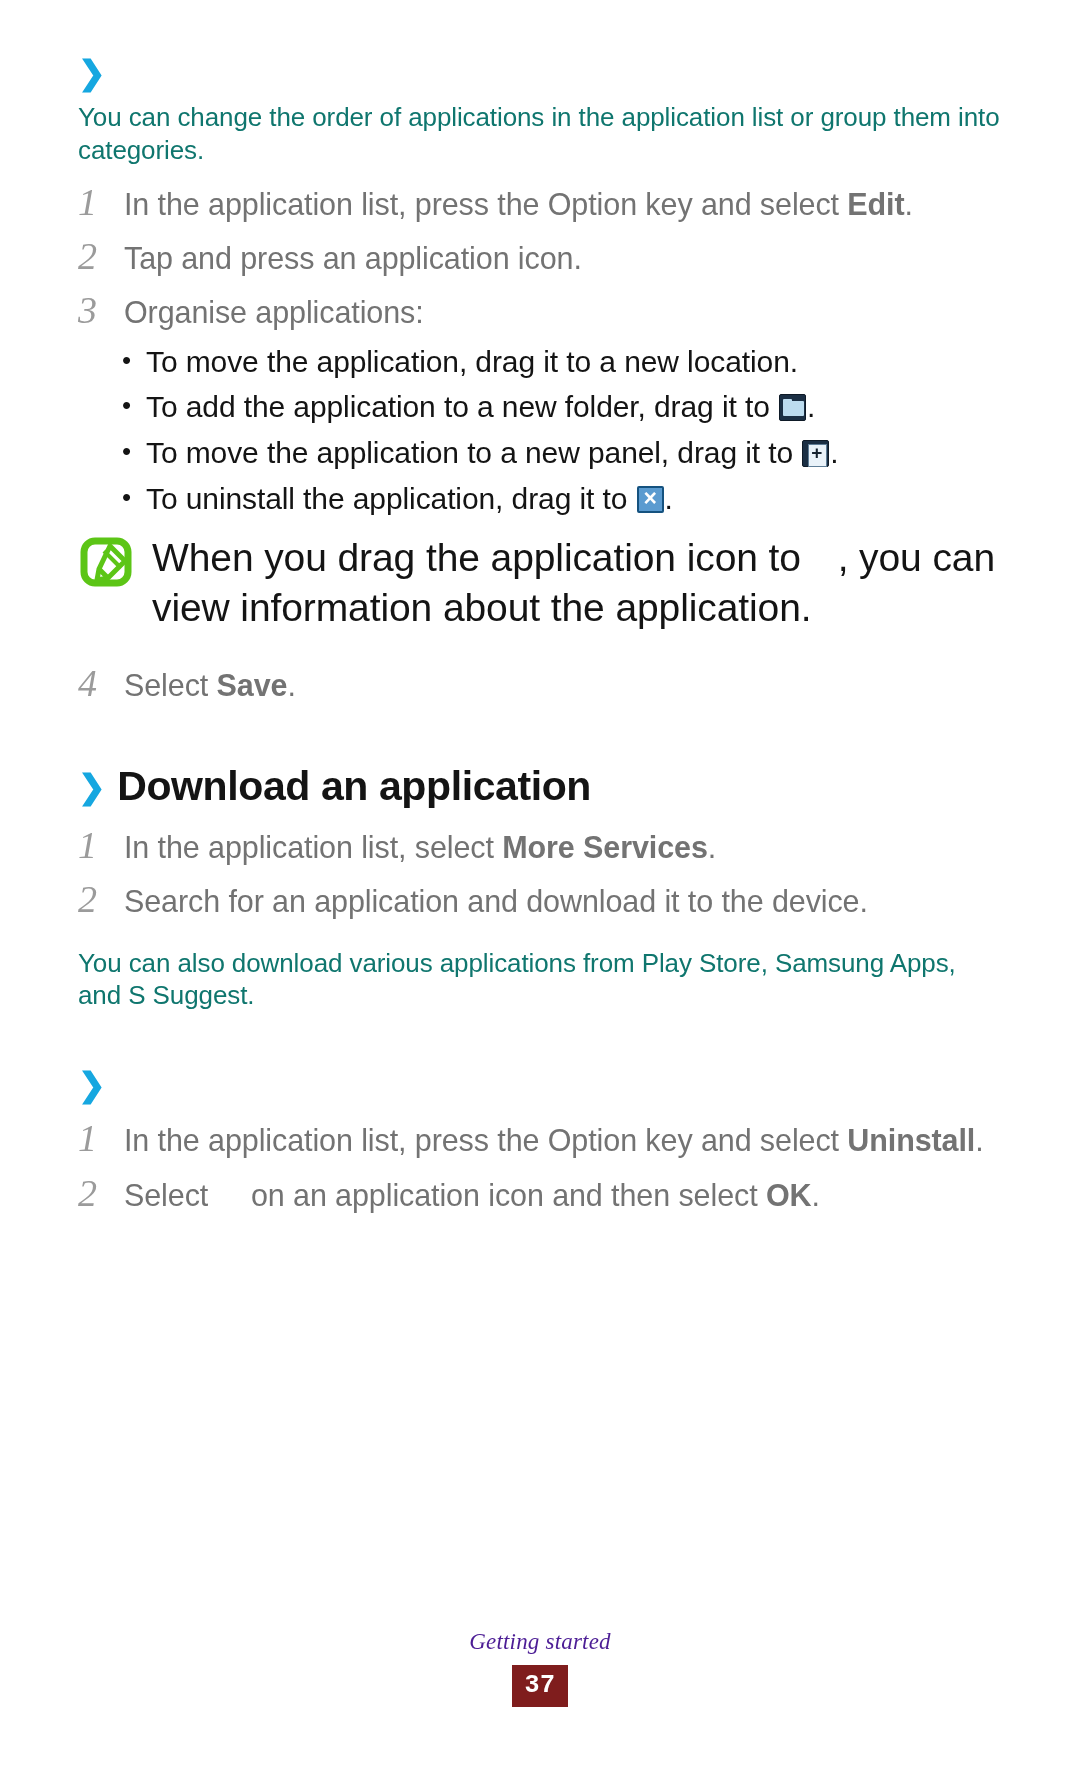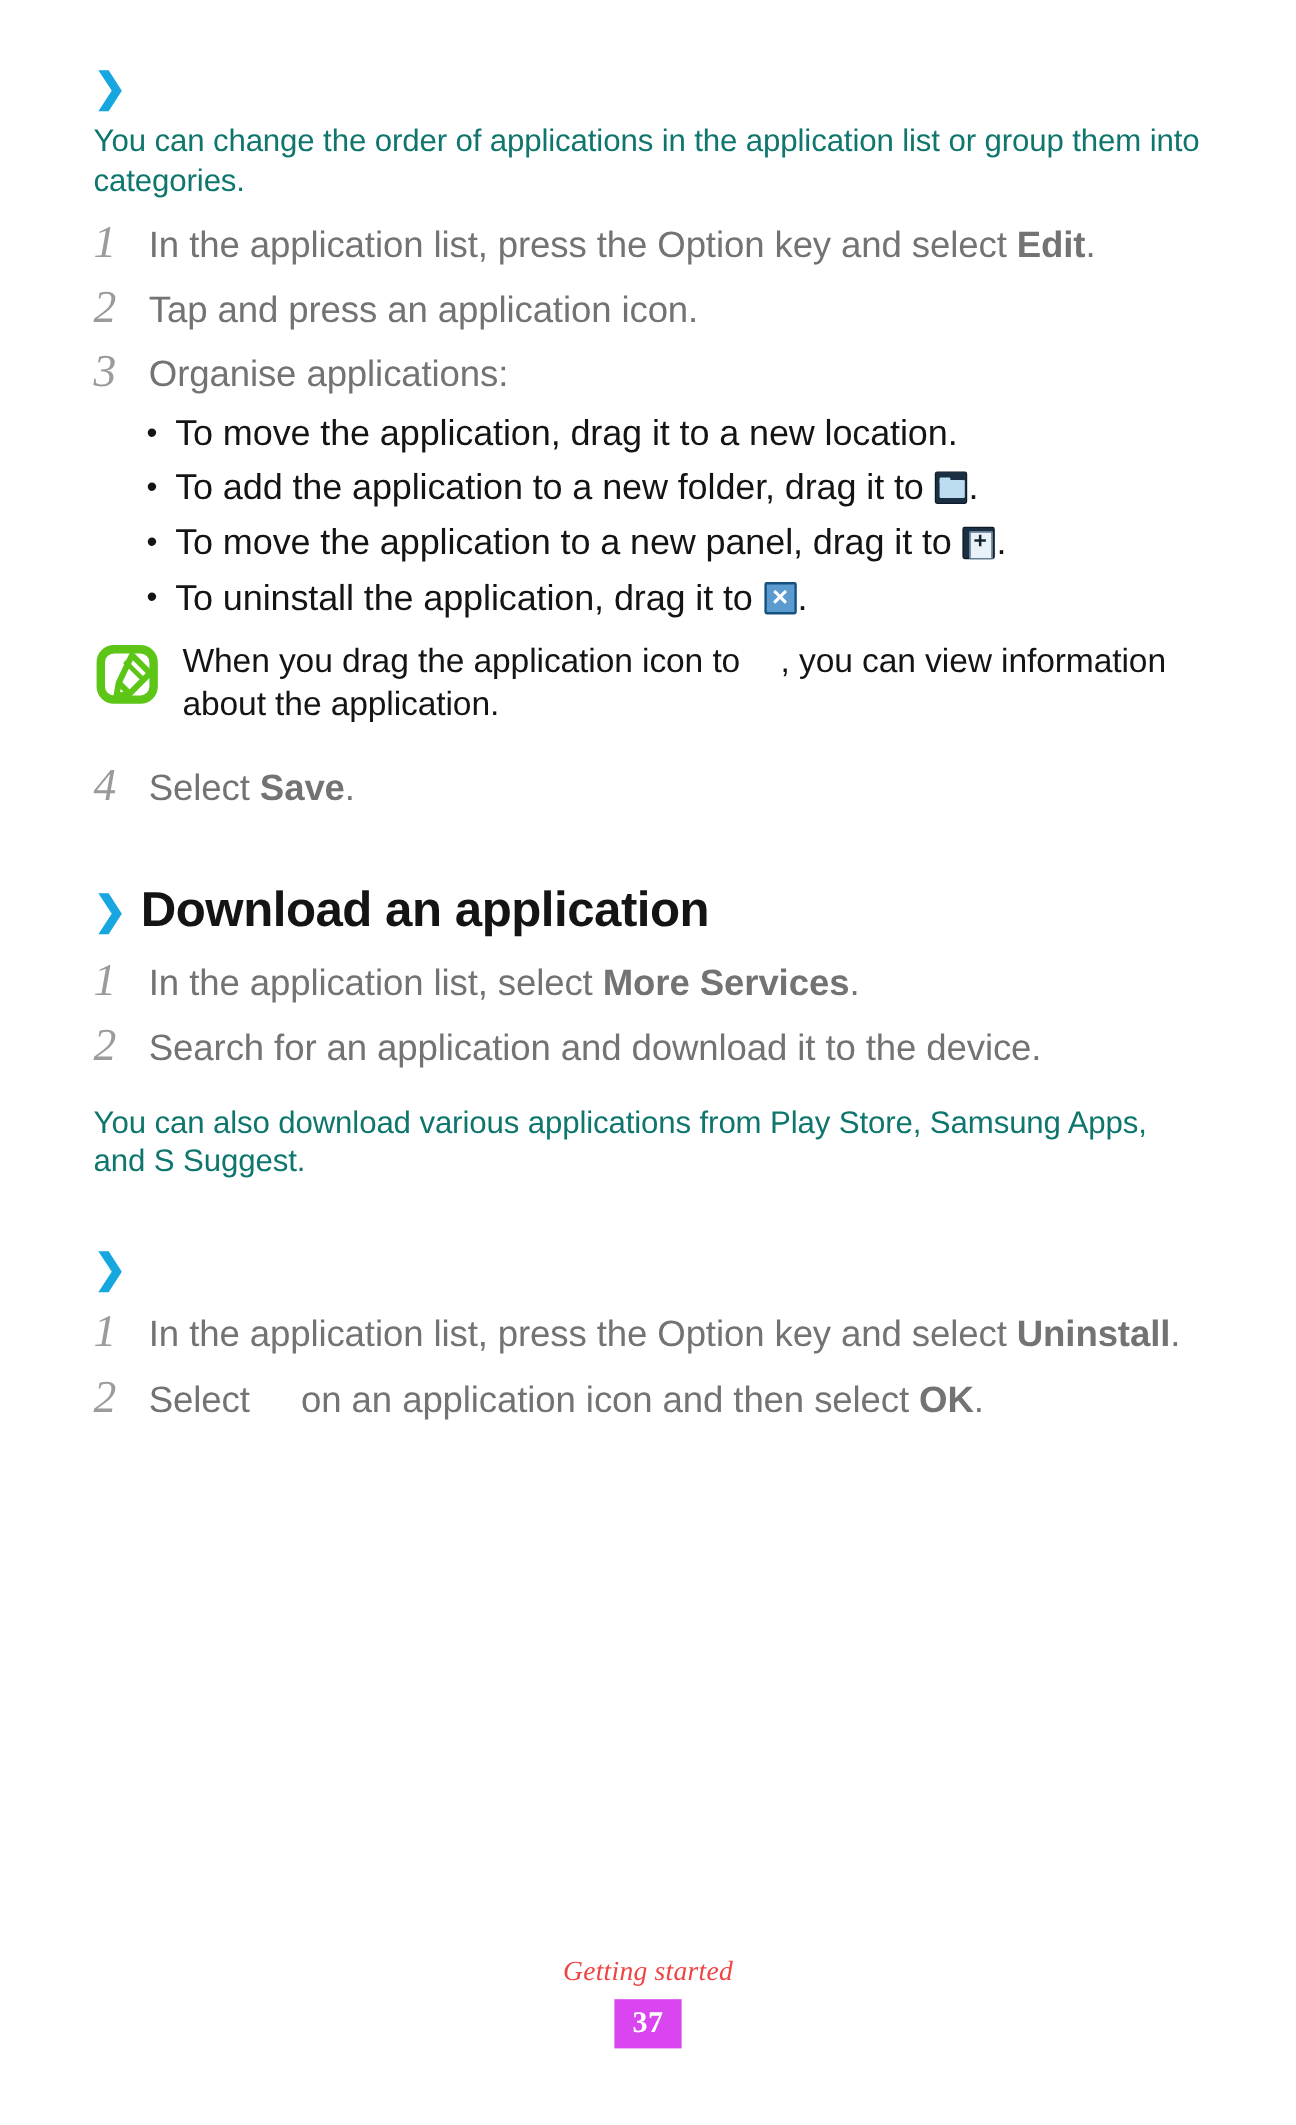--- a/index.html
+++ b/index.html
@@ -186,53 +186,53 @@
     margin: 16px 0 0 0;
     padding-left: 2px;
   }
   .note-icon {
     flex: 0 0 58px;
     height: 52px;
     margin-top: 4px;
   }
   .note-text {
     flex: 1 1 auto;
-    font-size: 28px;
+    font-size: 39px;
     line-height: 1.27;
     color: #141414;
     padding-left: 14px;
     letter-spacing: -0.1px;
   }
 
   
   .footer {
     position: absolute;
     left: 0;
     right: 0;
     bottom: 64px;
     text-align: center;
   }
   .footer-label {
     font-family: "Liberation Serif", serif;
     font-style: italic;
     font-size: 23px;
-    color: #ef4444;
+    color: #4c1d95;
     letter-spacing: 0.2px;
     margin-bottom: 10px;
   }
   .page-badge {
     display: inline-block;
     min-width: 56px;
     padding: 6px 12px 7px 12px;
-    background: #d946ef;
+    background: #7f1d1d;
     color: #ffffff;
     font-size: 25px;
     font-weight: bold;
     letter-spacing: 0.5px;
-    font-family: Liberation Serif, serif;
+    font-family: Liberation Mono, monospace;
   }
   .spacer-md { height: 30px; }
 </style>
 </head>
 <body>
 
 <div class="page">
 
   <div>
 

